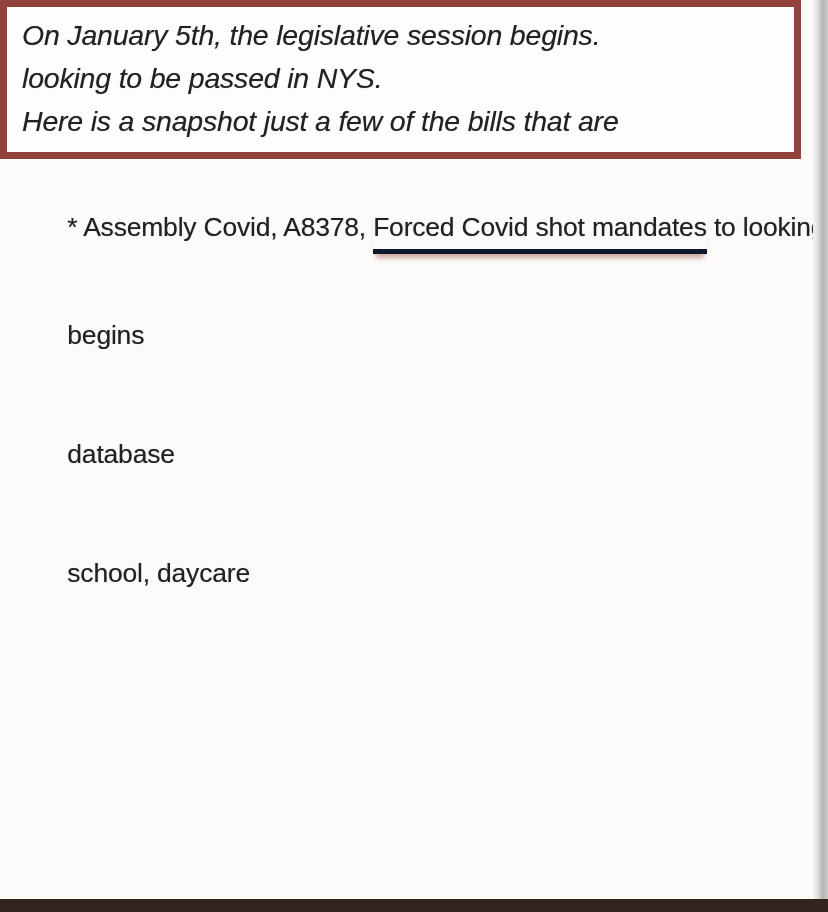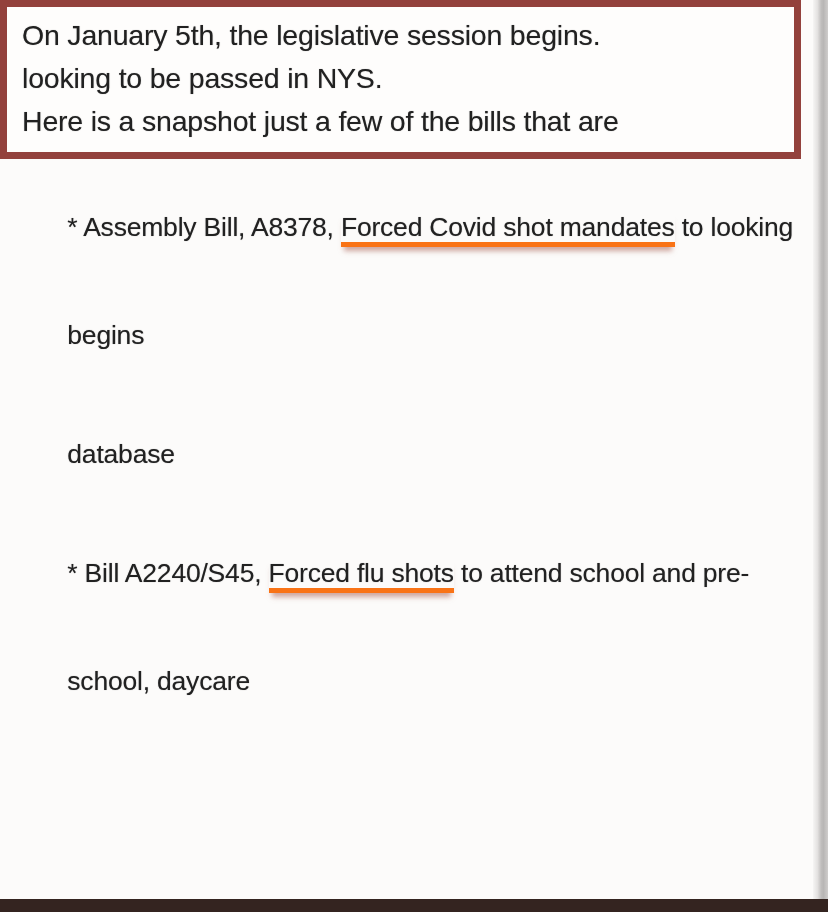--- a/index.html
+++ b/index.html
@@ -22,33 +22,34 @@
     width: 801px;
     border: 7px solid #93413c;
     background: #fefdfc;
     padding: 7px 15px 9px 15px;
   }
   .intro-line {
     font-size: 28.5px;
     line-height: 43px;
     white-space: pre;
     letter-spacing: -0.2px;
+    font-style: italic;
   }
   
   .bills { padding: 14px 8px 0 10px; }
   .bill { margin-bottom: 11px; }
   .line {
     font-size: 26.5px;
     line-height: 36px;
     white-space: pre;
     letter-spacing: -0.2px;
   }
   .u {
-    border-bottom: 5px solid #f97316;
-    padding-bottom: 0;
+    border-bottom: 5px solid #0f172a;
+    padding-bottom: 7px;
     box-shadow: 0 7px 5px -3px rgba(170,96,84,0.55);
   }
   
   .right-strip {
     position: absolute;
     top: 0; right: 0; bottom: 13px;
     width: 15px;
     background: linear-gradient(to right,
       #f6f5f4 0%, #e3e1e0 30%, #bfbdbc 55%, #b8b6b5 70%, #cfcdcc 100%);
   }
@@ -68,39 +69,36 @@
   <div class="intro-box">
     <div class="intro-line">On January 5th, the legislative session begins.</div>
     <div class="intro-line">looking to be passed in NYS.</div>
     <div class="intro-line">Here is a snapshot just a few of the bills that are</div>
   </div>
 
   <div class="bills">
 
     <div class="bill">
       <div class="line">
-        <span>* Assembly Bill, A8378, </span><span class="u">Forced Covid shot mandates</span><span> to looking</span>
+        <span>* Assembly Covid, A8378, </span><span class="u">Forced Covid shot mandates</span><span> to looking</span>
       </div>
       <div class="line">
         <span>begins</span>
       </div>
     </div>
 
     <div class="bill">
       <div class="line">
         <span>database</span>
       </div>
     </div>
 
 
     <div class="bill">
       <div class="line">
-        <span>* Bill A2240/S45, </span><span class="u">Forced flu shots</span><span> to attend school and pre-</span>
-      </div>
-      <div class="line">
         <span>school, daycare</span>
       </div>
     </div>
 
   </div>
 
   <div class="right-strip"></div>
   <div class="bottom-bar"></div>
 
 </div>

